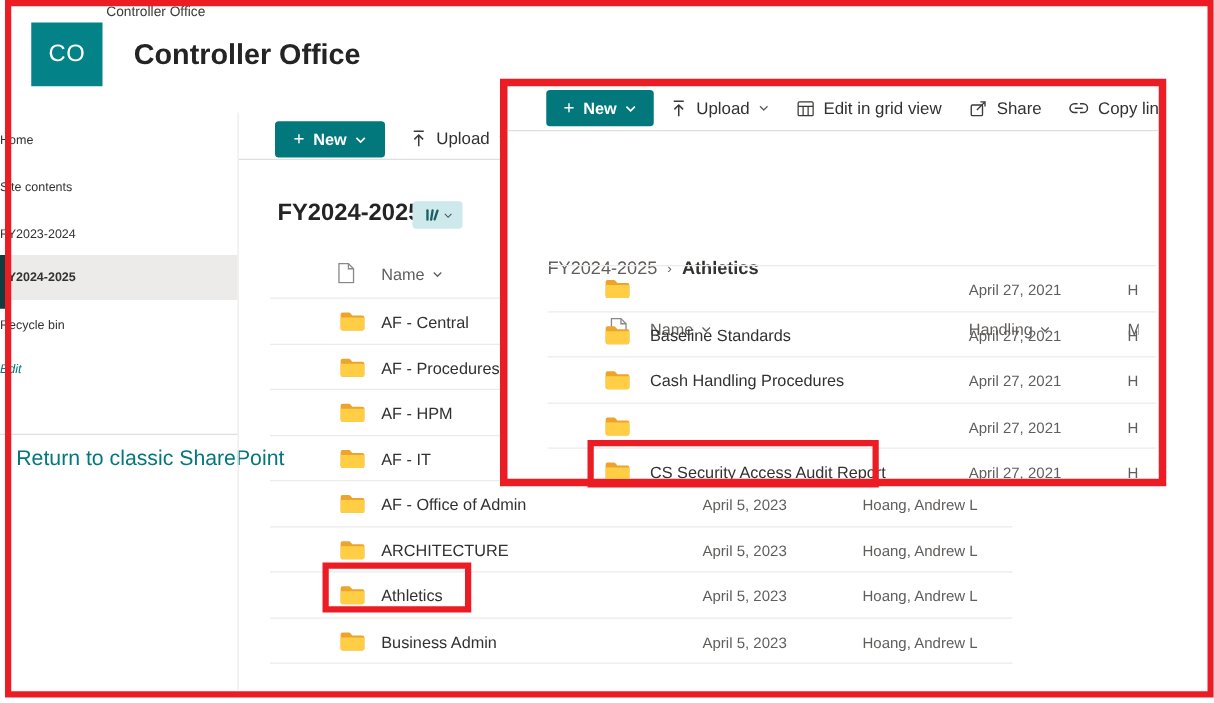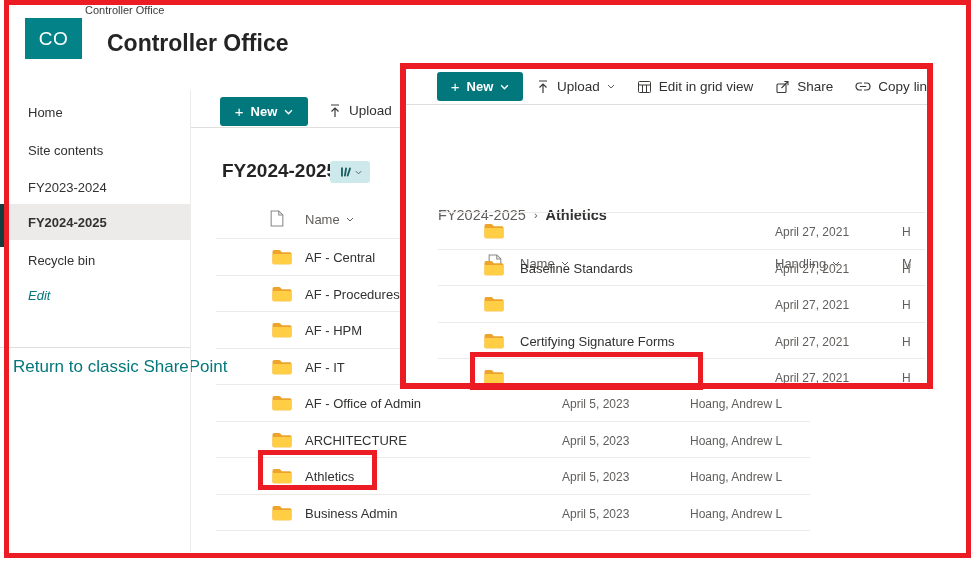--- a/index.html
+++ b/index.html
@@ -6,27 +6,27 @@
     --accent:#03787c; --logo:#038387; --red:#ec1c24;
     --txt:#323130; --txt2:#605e5c; --sep:#edebe9; --selbg:#edebe9;
   }
   *{box-sizing:border-box;margin:0;padding:0}
   html,body{width:971px;height:562px;overflow:hidden}
   body{position:relative;background:#fff;font-family:"Liberation Sans",sans-serif;color:var(--txt);}
   .abs{position:absolute}
 
   
   .site-label{left:85px;top:4px;font-size:11px;color:#3b3a39}
-  .logo{left:25px;top:18px;width:57px;height:41px;background:var(--logo);color:#fff;
+  .logo{left:25px;top:18px;width:57px;height:51px;background:var(--logo);color:#fff;
         display:flex;align-items:center;justify-content:center;font-size:19px;letter-spacing:.5px}
   .site-title{left:107px;top:30px;font-size:23px;font-weight:700;color:#242424}
 
   
-  .side-item{left:0;width:190px;height:36px;display:flex;align-items:center;padding-left:28px;
-             font-size:13px;color:var(--txt);cursor:pointer}
+  .side-item{left:0;width:190px;height:36px;display:flex;align-items:center;
+             font-size:10px;color:var(--txt);cursor:pointer}
   .side-item.selected{background:var(--selbg);font-weight:700}
   .side-item.accent{color:var(--accent)}
   .side-divider{left:0;top:347px;width:190px;height:1px;background:#e1dfdd}
   .classic-link{left:13px;top:357px;font-size:17px;color:var(--accent);cursor:pointer}
   .v-divider{left:190px;top:90px;width:1px;height:462px;background:var(--sep)}
   .sel-notch{left:0;top:204px;width:4px;height:43px;background:#123d3f;z-index:60}
 
   
   .teal-btn{background:var(--accent);color:#fff;border:none;border-radius:3px;
             display:flex;align-items:center;justify-content:center;gap:7px;
@@ -319,37 +319,38 @@
             </svg></span>
           <span class="fname">Baseline Standards</span>
           <span class="fmod">April 27, 2021</span>
           <span class="fby">Hoang, Andrew L</span>
         </div>
         <div class="abs o-row" style="top: 216px;">
           <span class="ficon"><svg width="20" height="16" viewBox="0 0 20 16">
               <path d="M.5 2.5A1.5 1.5 0 0 1 2 1h5.2a1.5 1.5 0 0 1 1.1.5L9.9 3.3h8.1a1.5 1.5 0 0 1 1.5 1.5v9a1.5 1.5 0 0 1-1.5 1.5H2A1.5 1.5 0 0 1 .5 13.8z" fill="#eca42c"></path>
               <path d="M.5 5h19v8.8a1.5 1.5 0 0 1-1.5 1.5H2A1.5 1.5 0 0 1 .5 13.8z" fill="#ffce45"></path>
             </svg></span>
+          <span class="fname">Cash Handling Procedures</span>
           <span class="fmod">April 27, 2021</span>
           <span class="fby">Hoang, Andrew L</span>
         </div>
         <div class="abs o-row" style="top: 252.5px;">
           <span class="ficon"><svg width="20" height="16" viewBox="0 0 20 16">
               <path d="M.5 2.5A1.5 1.5 0 0 1 2 1h5.2a1.5 1.5 0 0 1 1.1.5L9.9 3.3h8.1a1.5 1.5 0 0 1 1.5 1.5v9a1.5 1.5 0 0 1-1.5 1.5H2A1.5 1.5 0 0 1 .5 13.8z" fill="#eca42c"></path>
               <path d="M.5 5h19v8.8a1.5 1.5 0 0 1-1.5 1.5H2A1.5 1.5 0 0 1 .5 13.8z" fill="#ffce45"></path>
             </svg></span>
-          <span class="fname">Certifying Signature Forms</span>
           <span class="fmod">April 27, 2021</span>
           <span class="fby">Hoang, Andrew L</span>
         </div>
         <div class="abs o-row" style="top: 289px;">
           <span class="ficon"><svg width="20" height="16" viewBox="0 0 20 16">
               <path d="M.5 2.5A1.5 1.5 0 0 1 2 1h5.2a1.5 1.5 0 0 1 1.1.5L9.9 3.3h8.1a1.5 1.5 0 0 1 1.5 1.5v9a1.5 1.5 0 0 1-1.5 1.5H2A1.5 1.5 0 0 1 .5 13.8z" fill="#eca42c"></path>
               <path d="M.5 5h19v8.8a1.5 1.5 0 0 1-1.5 1.5H2A1.5 1.5 0 0 1 .5 13.8z" fill="#ffce45"></path>
             </svg></span>
+          <span class="fname">CS Security Access Audit Report</span>
           <span class="fmod">April 27, 2021</span>
           <span class="fby">Hoang, Andrew L</span>
         </div>
       </div>
   </div>
 </div>
 
 <div class="abs box-cs"></div>
 <div class="abs box-athletics"></div>
 <div class="abs frame"></div>

